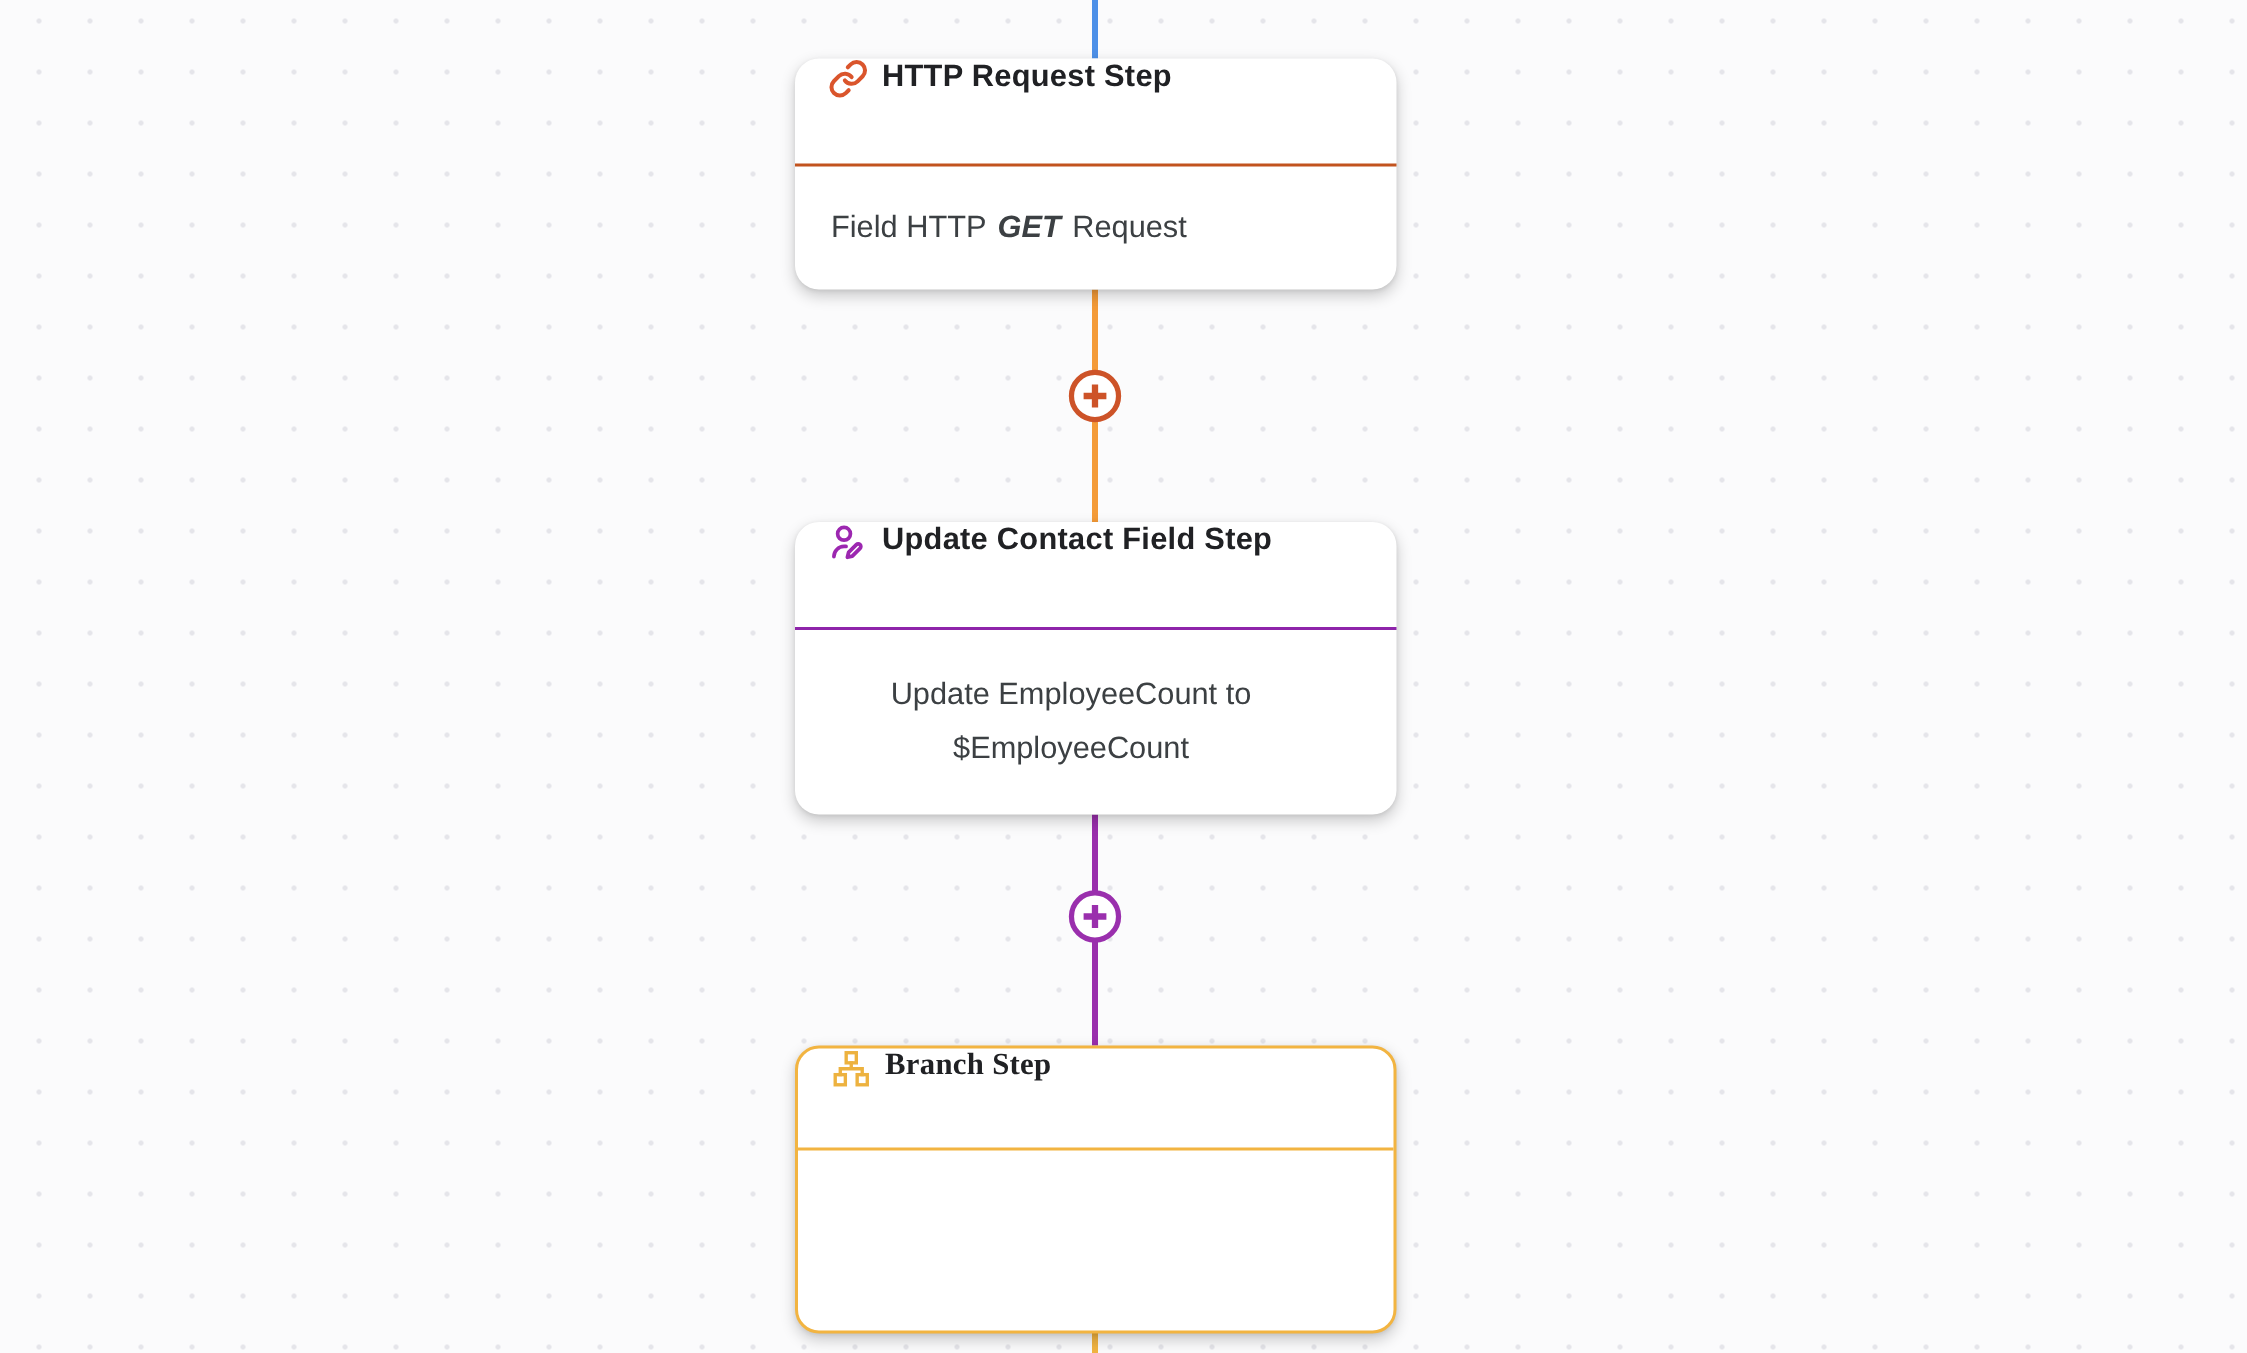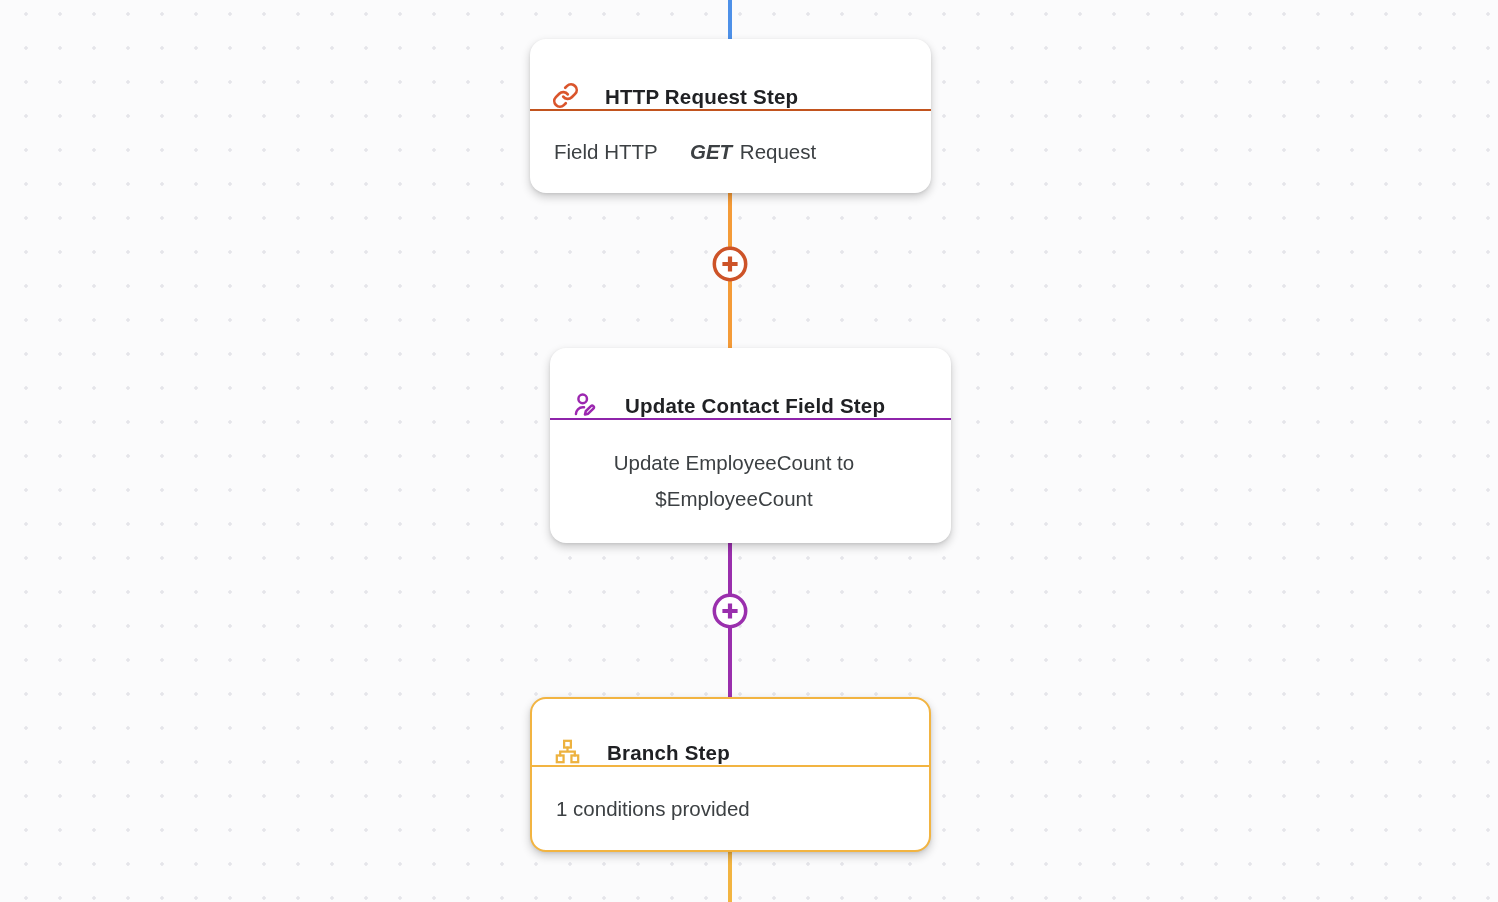--- a/index.html
+++ b/index.html
@@ -54,29 +54,29 @@
     position: absolute;
     left: 530px;
     width: 401px;
     background: #ffffff;
     border-radius: 16px;
     box-shadow: 0 4px 10px rgba(0,0,0,0.20), 0 1px 3px rgba(0,0,0,0.08);
     z-index: 2;
     cursor: pointer;
   }
   .card.http   { top: 39px;  height: 154px; }
-  .card.update { top: 348px; height: 195px; margin-left: 20px; }
-  .card.branch { top: 697px; height: 155px; border: 2px solid #f2b441; }
+  .card.update { top: 348px; height: 195px; }
+  .card.branch { top: 697px; height: 192px; border: 2px solid #f2b441; font-family: Liberation Serif, serif; }
 
   .card-header {
     height: 70px;
     display: flex;
-    align-items: flex-end;
+    align-items: flex-start;
     padding: 0 22px;
-    gap: 26px;
+    gap: 9px;
   }
   .card.branch .card-header { height: 66px; }
 
   .card-divider { height: 2px; width: 100%; }
   .card.http   .card-divider { background: #c2531e; }
   .card.update .card-divider { background: #8e24aa; }
   .card.branch .card-divider { background: #f2b441; }
 
   .step-icon { display: block; width: 27px; height: 27px; flex: 0 0 auto; }
   .card.http   .step-icon { color: #da552c; }
@@ -102,21 +102,20 @@
   .card.http   .card-body { height: 81px; }
   .card.update .card-body { height: 121px; text-align: center; }
   .card.branch .card-body { height: 83px; }
 
   .card.update .card-desc { max-width: 320px; }
 
   .http-method {
     font-weight: 700;
     font-style: italic;
     padding: 0 2px;
-    margin-left: 25px;
   }
 </style>
 </head>
 <body>
 
 <div class="canvas">
 
   <div class="connector incoming"></div>
   <div class="connector http-update"></div>
   <div class="connector update-branch"></div>
@@ -168,18 +167,15 @@
     <div class="card-header">
       <svg class="step-icon" viewBox="0 0 24 24" fill="none" stroke="currentColor" stroke-width="2" stroke-linecap="square">
         <rect x="9" y="2.5" width="6" height="6"></rect>
         <rect x="2.5" y="15.5" width="6" height="6"></rect>
         <rect x="15.5" y="15.5" width="6" height="6"></rect>
         <path d="M12 8.5V12M5.5 12h13M5.5 12v3.5M18.5 12v3.5"></path>
       </svg>
       <span class="card-title">Branch Step</span>
     </div>
     <div class="card-divider"></div>
-    <div class="card-body">
-      <span class="card-desc">1 conditions provided</span>
-    </div>
   </div>
 
 </div>
 
 </body></html>

